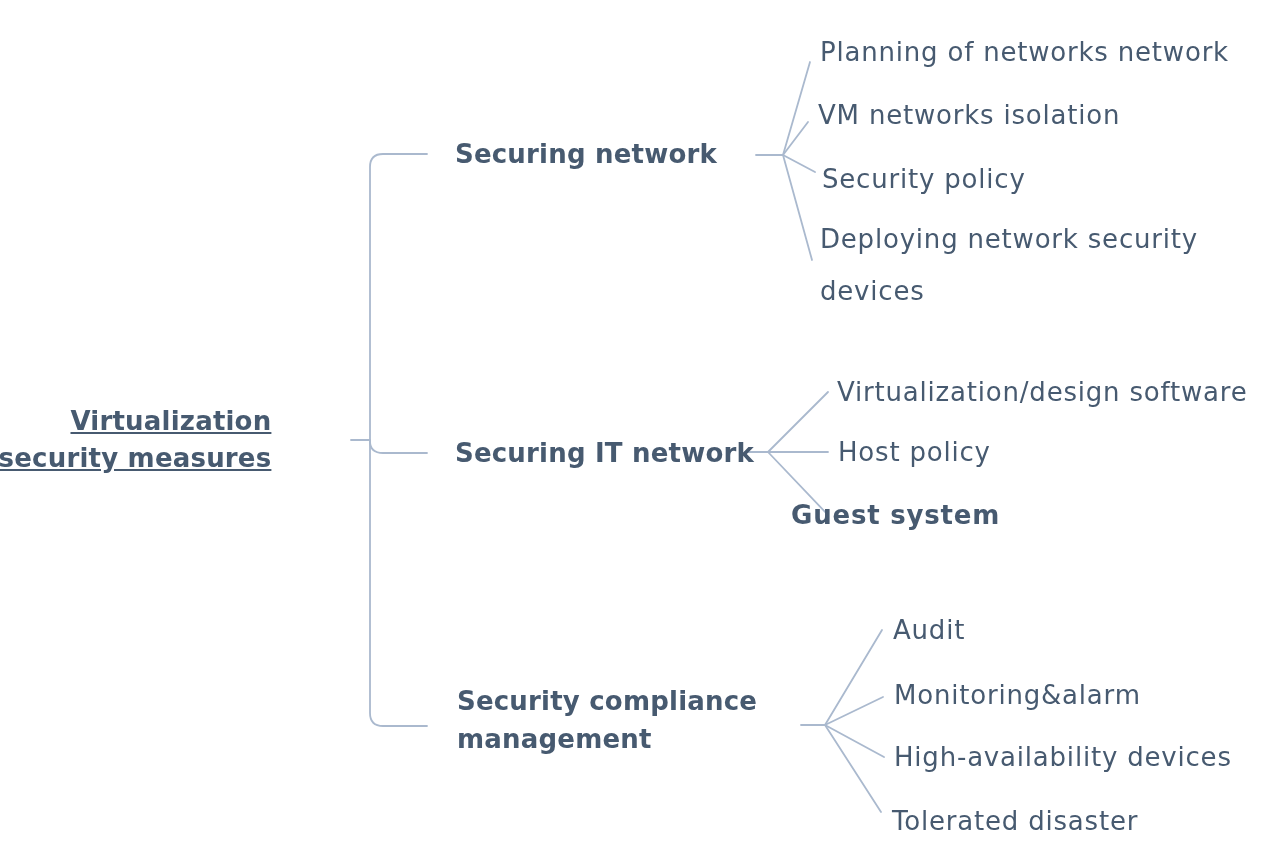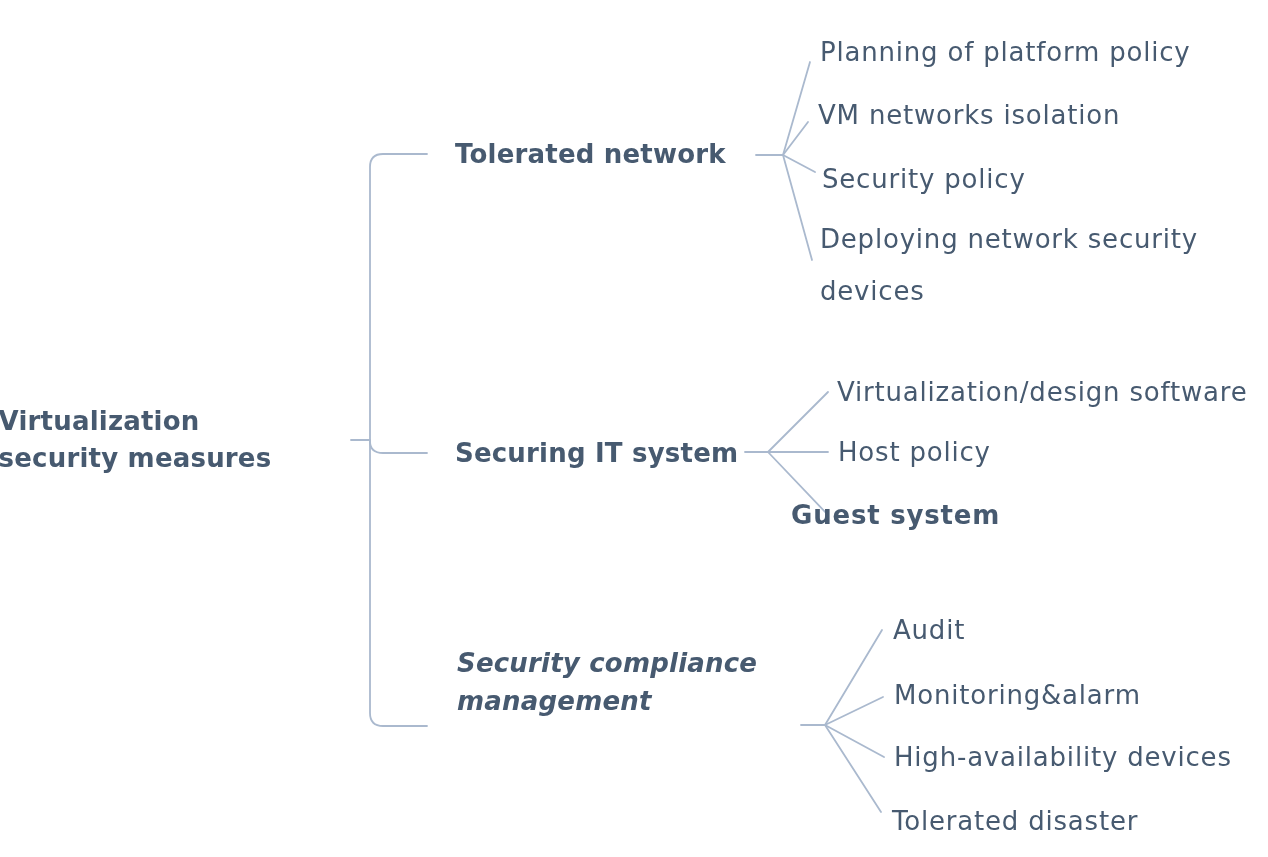--- a/index.html
+++ b/index.html
@@ -39,30 +39,31 @@
     color: var(--text-color);
   }
   .node.bold {
     font-weight: bold;
     letter-spacing: 0.2px;
   }
   .node.root {
     left: 135px;
     top: 440px;
     transform: translate(-50%, -50%);
-    text-align: left;
+    text-align: right;
     line-height: 37px;
+    text-decoration: underline;
   }
   .node.branch3 { line-height: 38px; }
   .node.leaf-multi { line-height: 52px; }
 
   
   .pos-b1 { left: 455px; top: 154px; }
   .pos-b2 { left: 455px; top: 453px; }
-  .pos-b3 { left: 457px; top: 682px; font-style: italic; }
+  .pos-b3 { left: 457px; top: 720px; }
 
   
   .pos-b1l0 { left: 820px; top: 52px; }
   .pos-b1l1 { left: 818px; top: 115px; }
   .pos-b1l2 { left: 822px; top: 179px; }
   .pos-b1l3 { left: 820px; top: 265px; }
 
   
   .pos-b2l0 { left: 837px; top: 392px; }
   .pos-b2l1 { left: 838px; top: 452px; }
@@ -99,26 +100,26 @@
   <path d="M 801 725 H 825"></path>
   <path d="M 825 725 L 882 630"></path>
   <path d="M 825 725 L 883 697"></path>
   <path d="M 825 725 L 884 757"></path>
   <path d="M 825 725 L 881 812"></path>
 </svg>
 
 <div class="node bold root">Virtualization
 security measures</div>
 
-<div class="node bold pos-b1">Tolerated network</div>
-<div class="node bold branch3 pos-b2">Securing IT system</div>
+<div class="node bold pos-b1">Securing network</div>
+<div class="node bold branch3 pos-b2">Securing IT network</div>
 <div class="node bold branch3 pos-b3">Security compliance
 management</div>
 
-<div class="node pos-b1l0">Planning of platform policy</div>
+<div class="node pos-b1l0">Planning of networks network</div>
 <div class="node pos-b1l1">VM networks isolation</div>
 <div class="node pos-b1l2">Security policy</div>
 <div class="node leaf-multi pos-b1l3">Deploying network security
 devices</div>
 
 <div class="node pos-b2l0">Virtualization/design software</div>
 <div class="node pos-b2l1">Host policy</div>
 <div class="node pos-b2l2">Guest system</div>
 
 <div class="node pos-b3l0">Audit</div>

